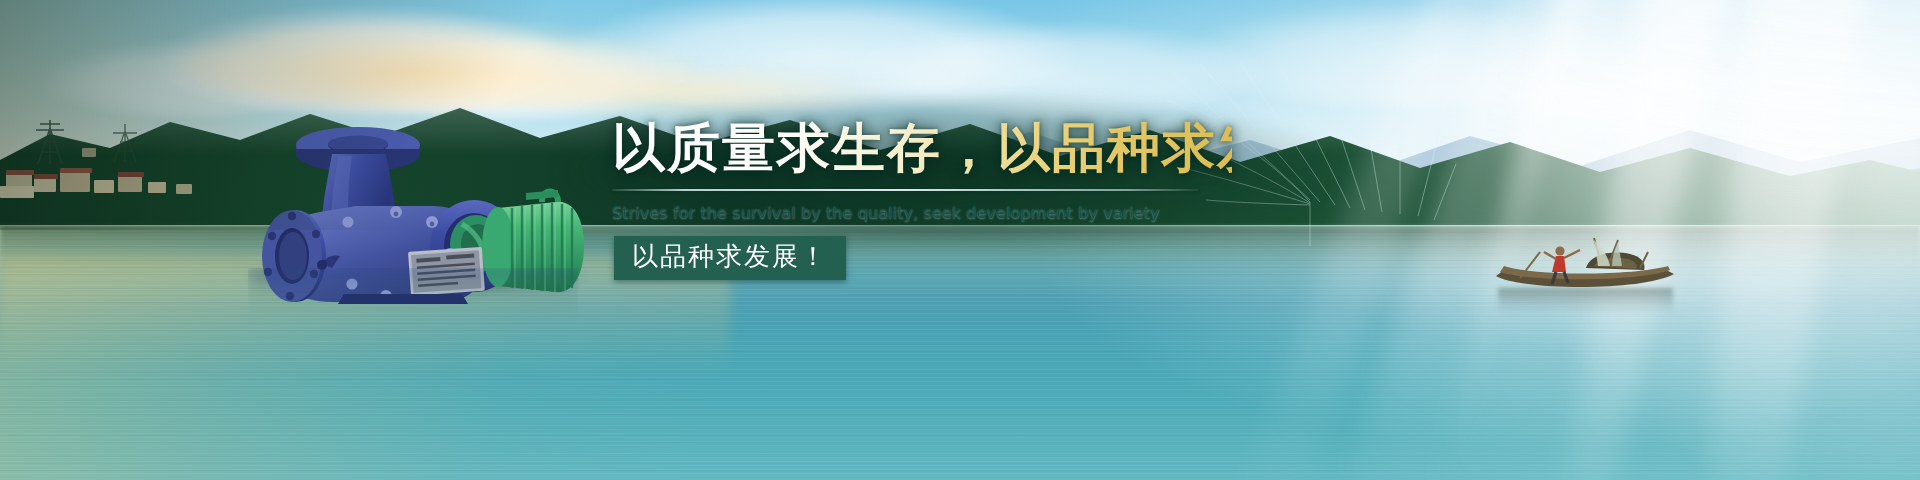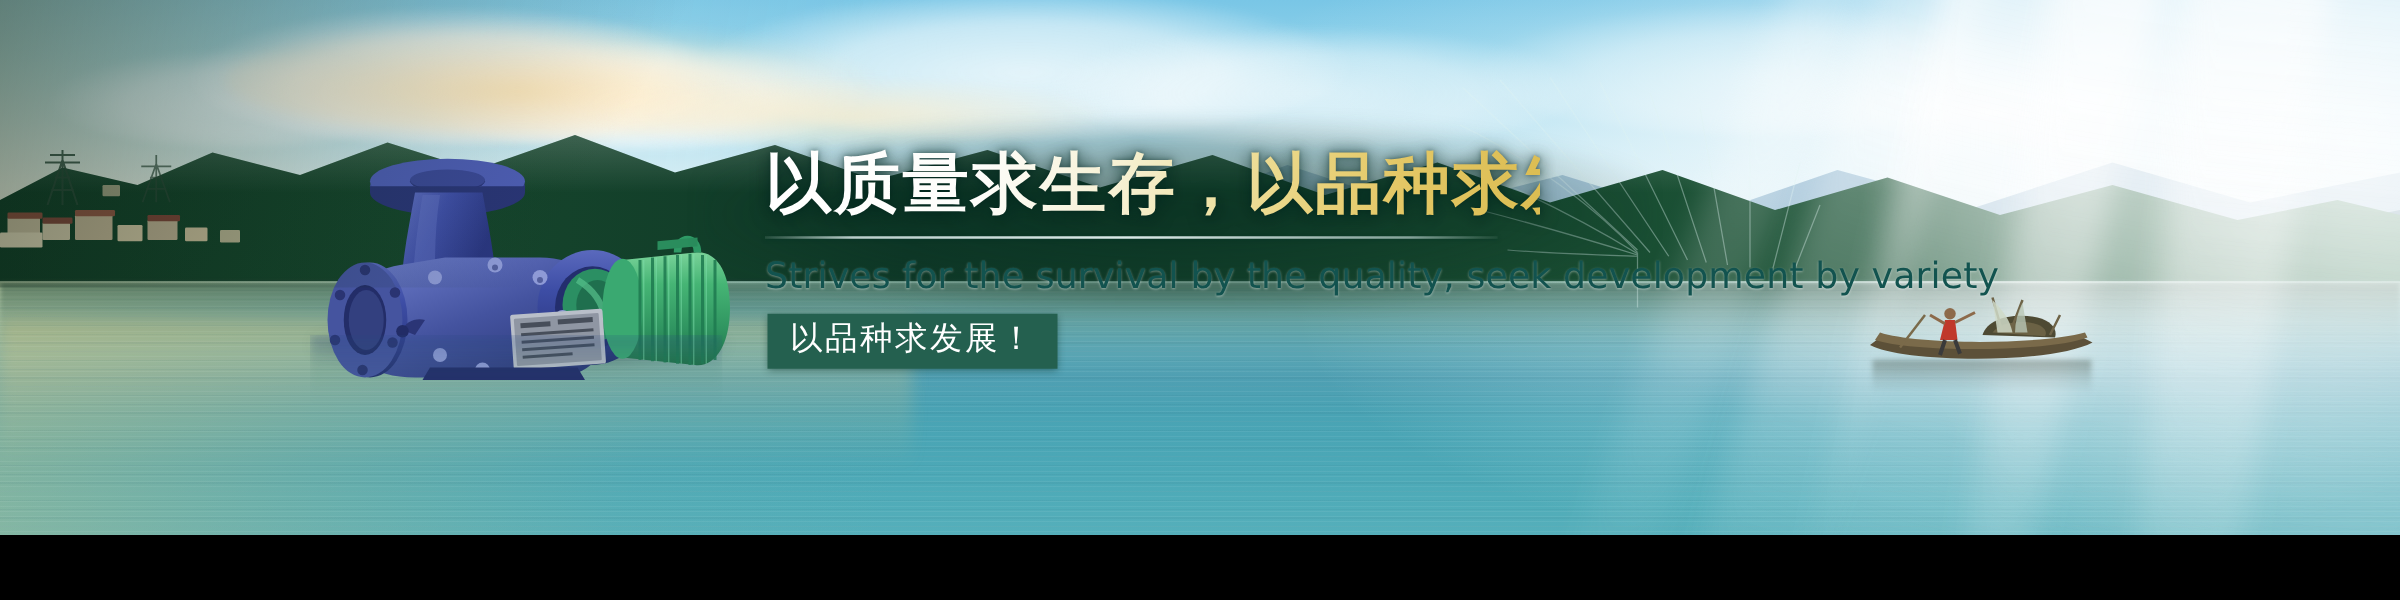--- a/index.html
+++ b/index.html
@@ -1,19 +1,19 @@
 <!DOCTYPE html>
 <html><head>
 <meta charset="utf-8">
 <style>
   * { margin:0; padding:0; box-sizing:border-box; }
   html,body { width:1920px; height:480px; overflow:hidden; background:#000; }
   body { font-family:"Liberation Sans","DejaVu Sans",sans-serif; }
 
-  .banner { position:relative; width:1920px; height:428px; overflow:hidden; }
+  .banner { position:relative; width:1920px; height:480px; overflow:hidden; }
 
   
   .sky {
     position:absolute; inset:0 0 52% 0;
     background:
       linear-gradient(100deg, rgba(255,214,150,.35) 0%, rgba(255,240,205,.10) 18%, rgba(255,255,255,0) 38%),
       linear-gradient(180deg,#79c6e6 0%, #8fd2ea 22%, #b2e0f0 48%, #d6eef6 72%, #eaf6f8 100%);
   }
   .sky-glow {
     position:absolute; left:52%; top:-34%; width:62%; height:130%;
@@ -168,21 +168,21 @@
     font-family:"DejaVu Sans","Liberation Sans",sans-serif;
   }
 
   .divider {
     margin-top:12px; width:586px; height:2px;
     background:linear-gradient(90deg, rgba(225,245,245,.10) 0%, rgba(235,250,250,.78) 12%, rgba(240,252,252,.9) 50%, rgba(225,245,245,.55) 88%, rgba(225,245,245,.05) 100%);
     box-shadow:0 1px 3px rgba(0,50,40,.5);
   }
 
   .subhead {
-    margin-top:12px; font-size:29px; letter-spacing:.1px; white-space:nowrap;
+    margin-top:12px; font-size:16px; letter-spacing:.1px; white-space:nowrap;
     color:#12534f; text-shadow:0 1px 2px rgba(255,255,255,.42);
     font-family:"DejaVu Sans","Liberation Sans",sans-serif;
   }
 
   .badge {
     display:inline-block; margin-top:14px; margin-left:2px;
     padding:7px 18px 9px 18px;
     background:#24604f;
     color:#ffffff; font-size:26px; font-weight:400; letter-spacing:2px;
     line-height:1.05; white-space:nowrap;

